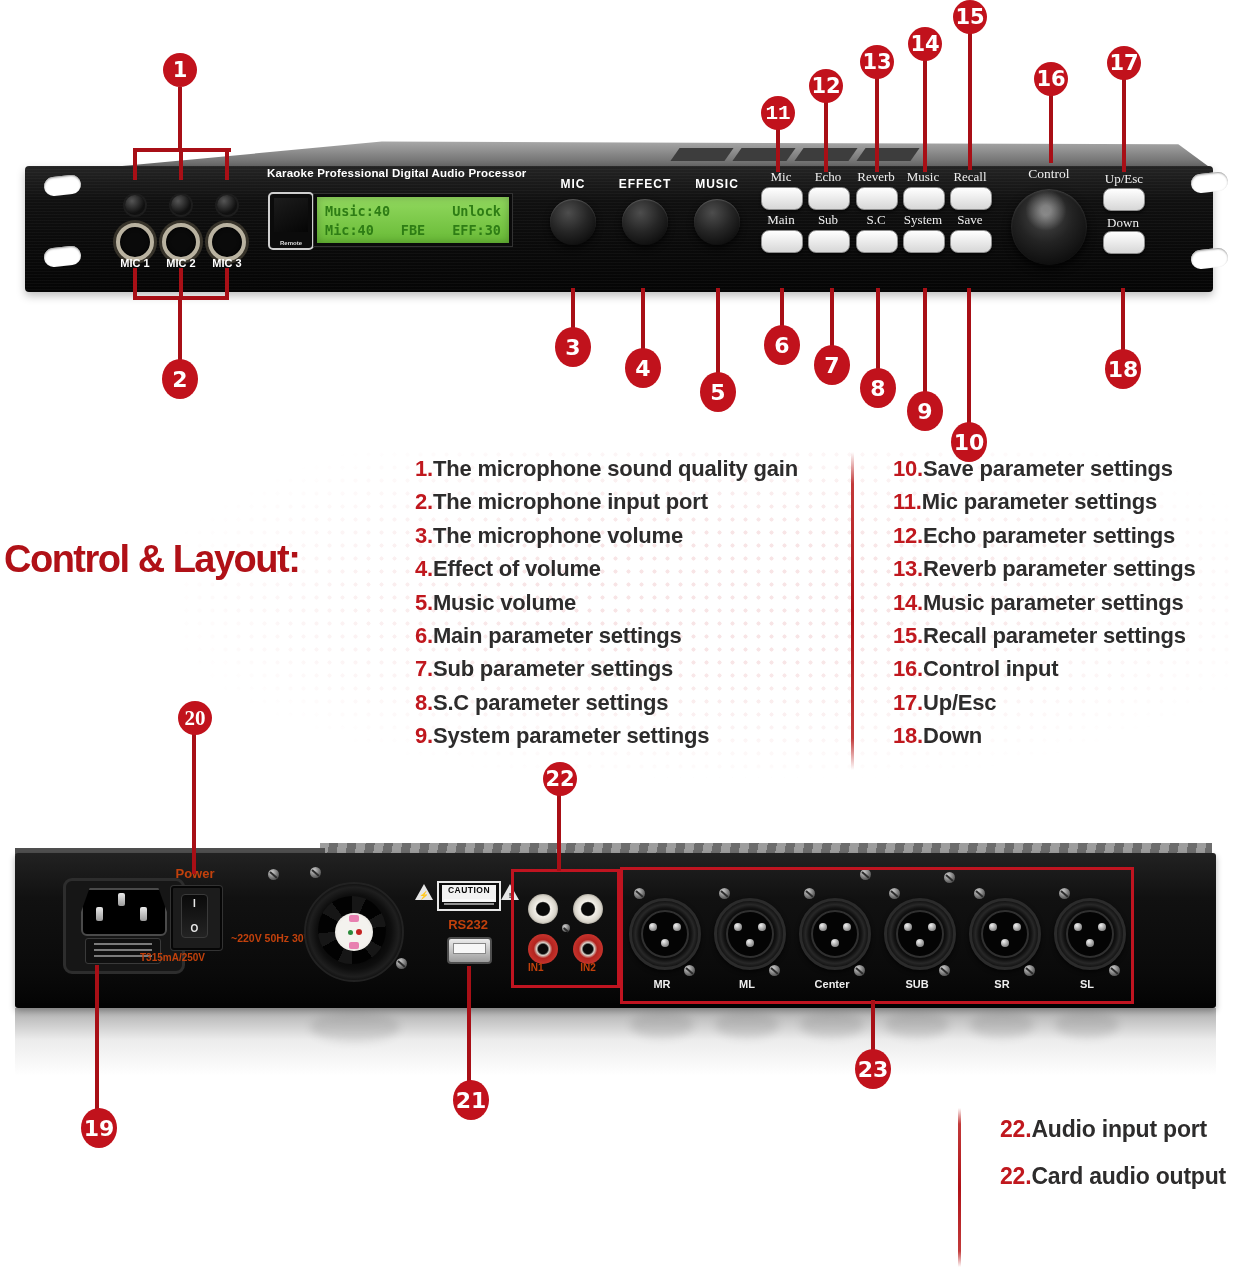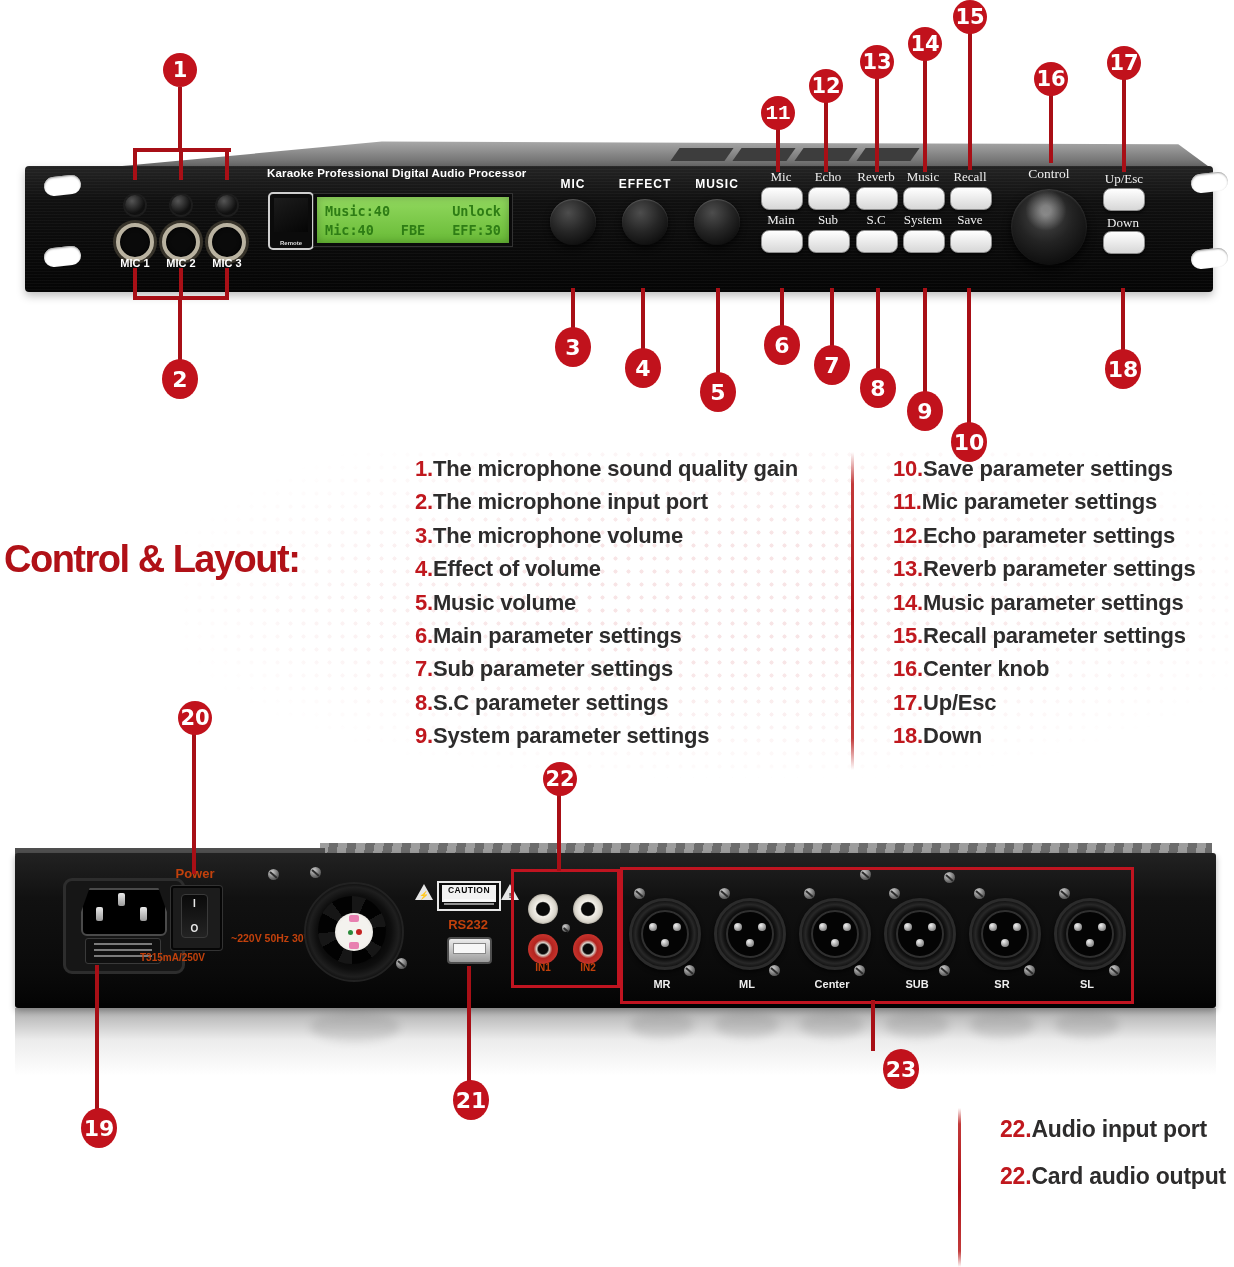--- a/index.html
+++ b/index.html
@@ -269,26 +269,26 @@
 
   <div class="vdiv" style="left:851px;top:452px;height:318px;"></div>
 
   <div class="mlist" style="left:893px;top:452px;">
     <div class="mrow"><span class="mnum">10.</span><span class="mtxt">Save parameter settings</span></div>
     <div class="mrow"><span class="mnum">11.</span><span class="mtxt">Mic parameter settings</span></div>
     <div class="mrow"><span class="mnum">12.</span><span class="mtxt">Echo parameter settings</span></div>
     <div class="mrow"><span class="mnum">13.</span><span class="mtxt">Reverb parameter settings</span></div>
     <div class="mrow"><span class="mnum">14.</span><span class="mtxt">Music parameter settings</span></div>
     <div class="mrow"><span class="mnum">15.</span><span class="mtxt">Recall parameter settings</span></div>
-    <div class="mrow"><span class="mnum">16.</span><span class="mtxt">Center knob</span></div>
+    <div class="mrow"><span class="mnum">16.</span><span class="mtxt">Control input</span></div>
     <div class="mrow"><span class="mnum">17.</span><span class="mtxt">Up/Esc</span></div>
     <div class="mrow"><span class="mnum">18.</span><span class="mtxt">Down</span></div>
   </div>
 
-  <div class="co sm" style="left:178px;top:701px;">20</div>
+  <div class="co sm" style="left:178px;top:701px;font-family:Liberation Serif, serif;">20</div>
   <div class="ln" style="left:192px;top:734px;height:140px;"></div>
   <div class="co sm" style="left:543px;top:762px;">22</div>
   <div class="ln" style="left:557px;top:795px;height:76px;"></div>
 
   <div class="rear-strip"></div>
   <div class="rear-strip2"></div>
   <div class="rear-face"></div>
   <div class="rear-reflect"></div>
   <div class="ghost" style="left:630px;top:1012px;width:64px;height:26px;"></div>
   <div class="ghost" style="left:715px;top:1012px;width:64px;height:26px;"></div>
@@ -348,21 +348,21 @@
   <div class="usb">
     <div class="usb-tongue"></div>
   </div>
 
   <div class="redbox" style="left:511px;top:869px;width:103px;height:113px;"></div>
   <div class="rca rca-white" style="left:528px;top:894px;"></div>
   <div class="rca rca-white" style="left:573px;top:894px;"></div>
   <div class="rca rca-red" style="left:528px;top:934px;"></div>
   <div class="rca rca-red" style="left:573px;top:934px;"></div>
   <div class="screw" style="left:562px;top:924px;width:8px;height:8px;"></div>
-  <div class="wlabel" style="left:528px;top:962px;width:30px;text-align:center;font-size:10px;">IN1</div>
+  <div class="wlabel" style="left:528px;top:962px;width:30px;text-align:left;font-size:10px;">IN1</div>
   <div class="wlabel" style="left:573px;top:962px;width:30px;text-align:center;font-size:10px;">IN2</div>
 
   <div class="redbox" style="left:620px;top:867px;width:508px;height:131px;"></div>
 
   <div class="xlr" style="left:629px;top:898px;">
       <div class="xlr-inner"></div>
       <div class="pin" style="left:17px;top:22px;"></div>
       <div class="pin" style="left:41px;top:22px;"></div>
       <div class="pin" style="left:29px;top:38px;"></div>
     </div>
@@ -415,21 +415,21 @@
   <div class="xlr-label" style="left:797px;top:978px;">Center</div>
   <div class="xlr-label" style="left:882px;top:978px;">SUB</div>
   <div class="xlr-label" style="left:967px;top:978px;">SR</div>
   <div class="xlr-label" style="left:1052px;top:978px;">SL</div>
 
   <div class="ln" style="left:95px;top:965px;height:145px;"></div>
   <div class="co lg" style="left:81px;top:1108px;">19</div>
   <div class="ln" style="left:467px;top:966px;height:116px;"></div>
   <div class="co lg" style="left:453px;top:1080px;">21</div>
   <div class="ln" style="left:871px;top:1000px;height:51px;"></div>
-  <div class="co lg" style="left:855px;top:1049px;margin-left:28px;">23</div>
+  <div class="co lg" style="left:855px;top:1049px;">23</div>
 
 
   <div class="vdiv" style="left:958px;top:1108px;height:159px;"></div>
 
   <div class="mlist" style="left:1000px;top:1106px;">
     <div class="brow2"><span class="mnum">22.</span><span class="mtxt">Audio input port</span></div>
     <div class="brow2"><span class="mnum">22.</span><span class="mtxt">Card audio output</span></div>
   </div>
 
 </div>

